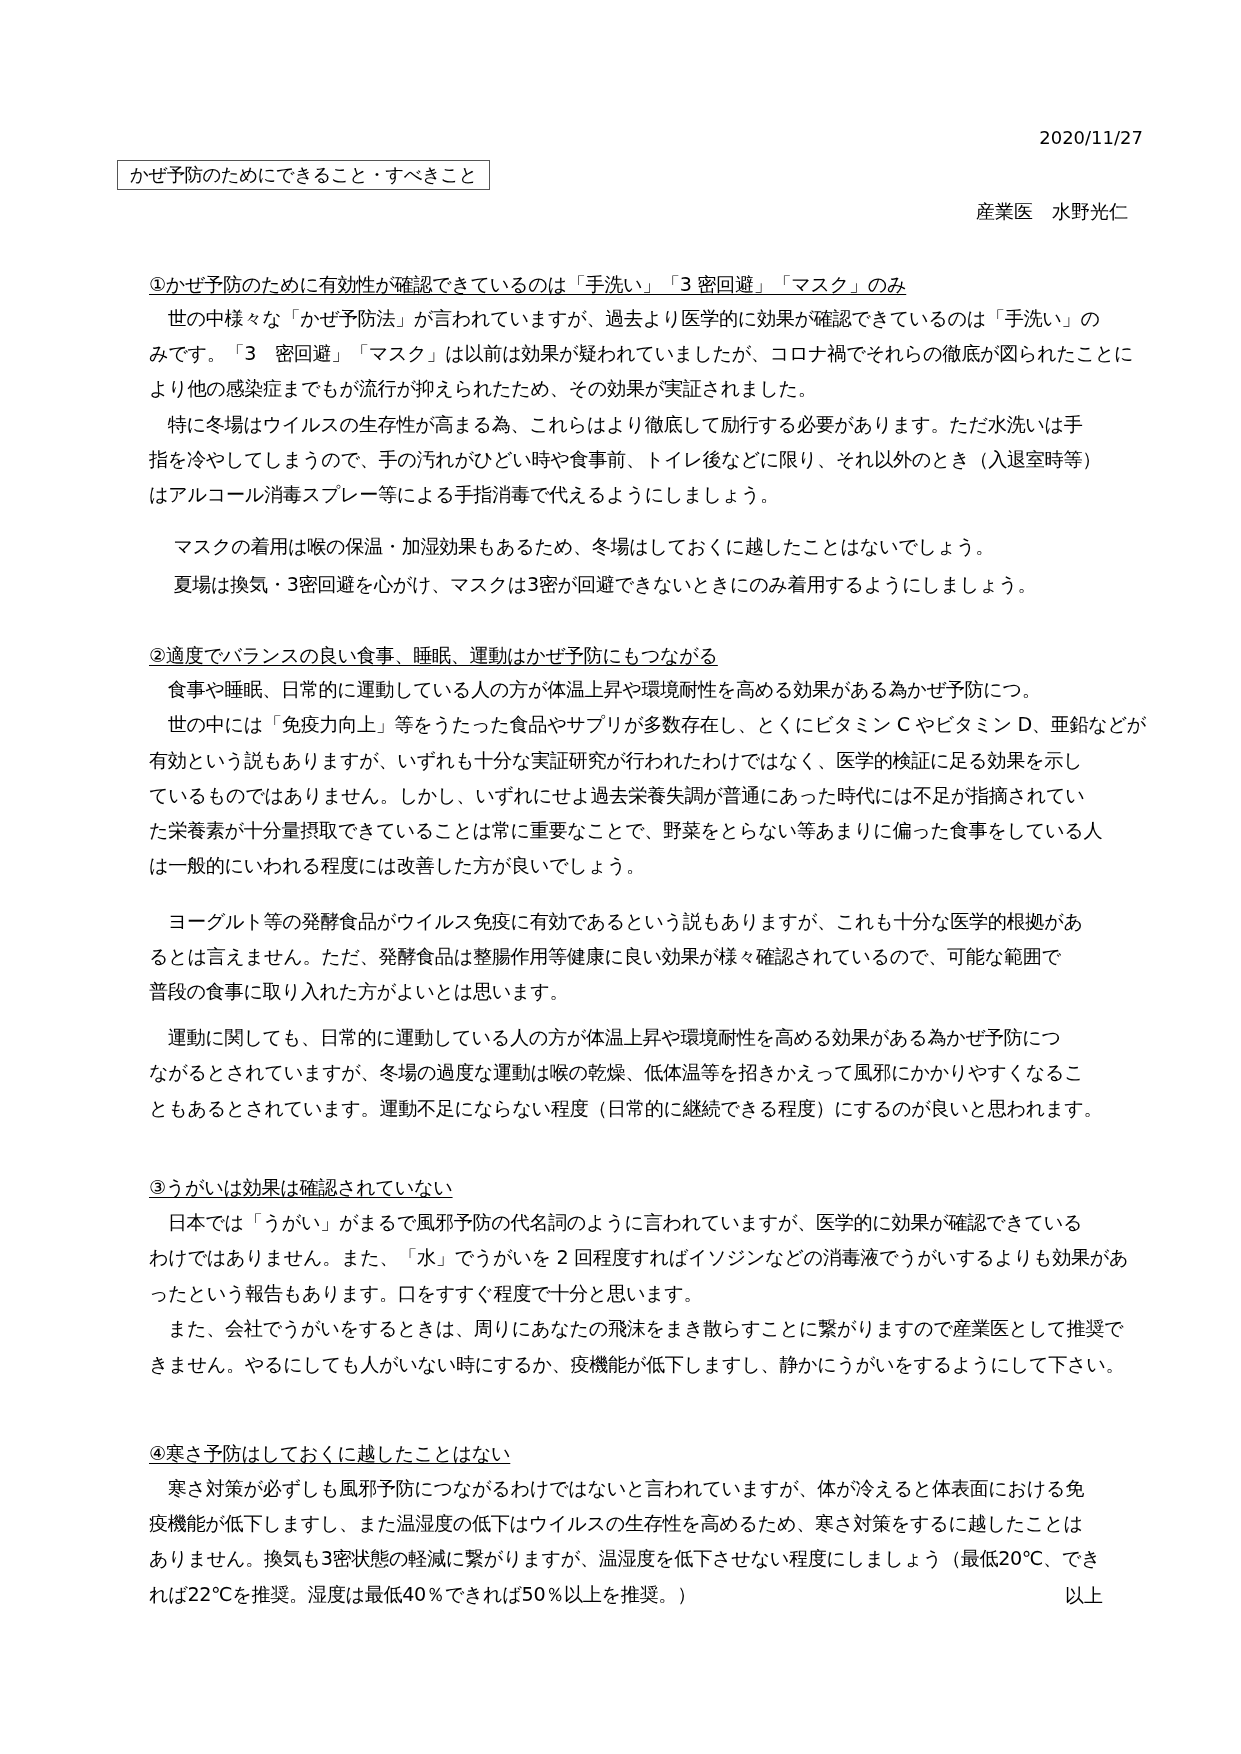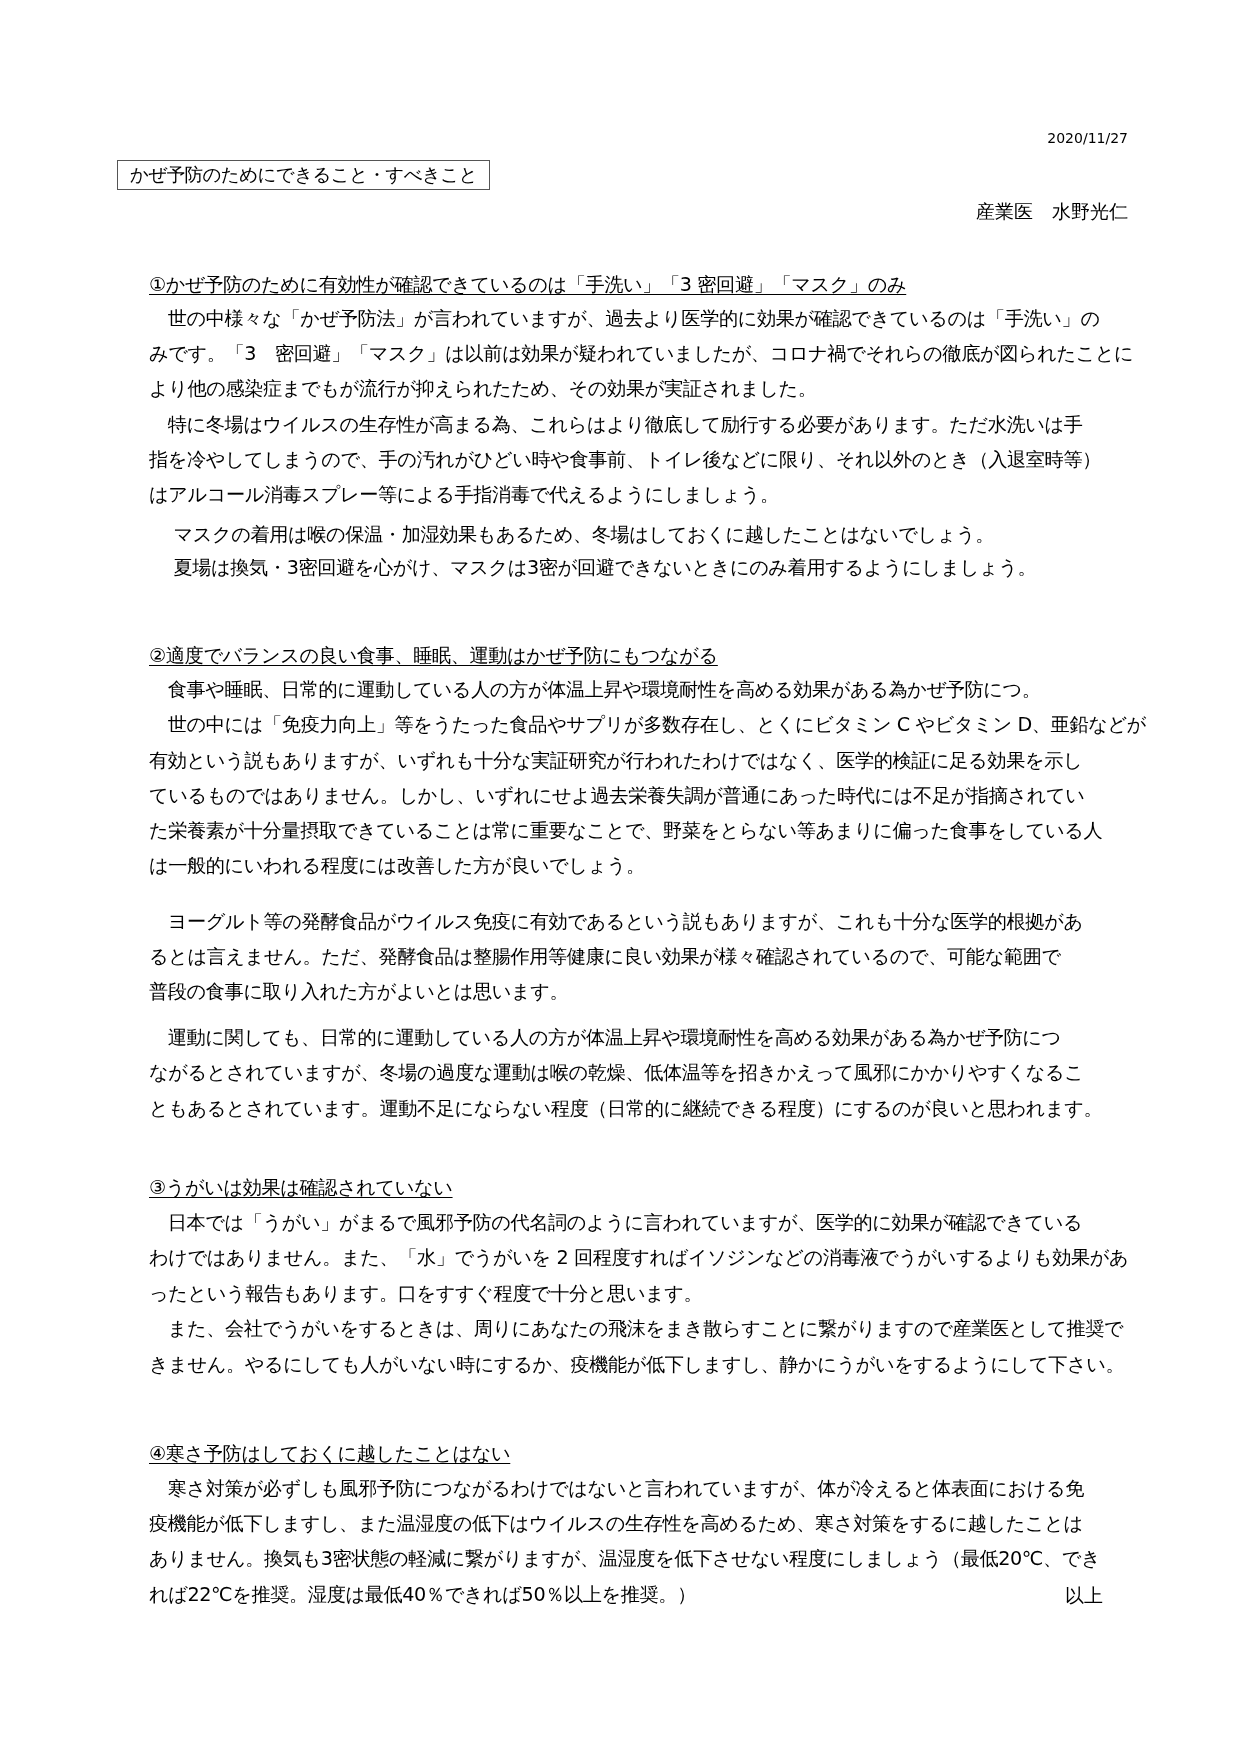--- a/index.html
+++ b/index.html
@@ -1,20 +1,20 @@
 <!DOCTYPE html>
 <html><head>
   <meta charset="utf-8">
   <style>
     html, body { margin: 0; padding: 0; background: #ffffff; }
     body { width: 1241px; height: 1754px; position: relative; overflow: hidden;
       font-family: "DejaVu Sans", "Liberation Sans", sans-serif; color: #000; }
     .line { position: absolute; left: 117px; white-space: nowrap; font-size: 19.2px;
       line-height: 26px; letter-spacing: -0.4px; margin-left: 32px; }
-    .date { position: absolute; right: 113px; top: 126px; font-size: 14px; line-height: 24px; margin-left: 29px; }
+    .date { position: absolute; right: 98px; top: 126px; font-size: 18px; line-height: 24px; margin-left: 29px; }
     .title-box { position: absolute; left: 117px; top: 160px; border: 1px solid #555;
       padding: 2px 12px; font-size: 18.5px; line-height: 24px; letter-spacing: -0.6px; white-space: nowrap; }
     .author { position: absolute; right: 113px; top: 198px; font-size: 19px; line-height: 26px; }
     .heading { text-decoration: underline; text-underline-offset: 3px; }
     .closing { position: absolute; left: 1065px; top: 1610px; font-size: 19px; line-height: 26px; }
   </style>
 </head>
 <body>
 
 <div>
@@ -22,22 +22,22 @@
   <div class="title-box">かぜ予防のためにできること・すべきこと</div>
   <div class="author">産業医　水野光仁</div>
 
   <div class="line heading" style="top:272px">①かぜ予防のために有効性が確認できているのは「手洗い」「3 密回避」「マスク」のみ</div>
   <div class="line" style="top:306px">　世の中様々な「かぜ予防法」が言われていますが、過去より医学的に効果が確認できているのは「手洗い」の</div>
   <div class="line" style="top:341px">みです。「3　密回避」「マスク」は以前は効果が疑われていましたが、コロナ禍でそれらの徹底が図られたことに</div>
   <div class="line" style="top:376px">より他の感染症までもが流行が抑えられたため、その効果が実証されました。</div>
   <div class="line" style="top:412px">　特に冬場はウイルスの生存性が高まる為、これらはより徹底して励行する必要があります。ただ水洗いは手</div>
   <div class="line" style="top:447px">指を冷やしてしまうので、手の汚れがひどい時や食事前、トイレ後などに限り、それ以外のとき（入退室時等）</div>
   <div class="line" style="top:482px">はアルコール消毒スプレー等による手指消毒で代えるようにしましょう。</div>
-  <div class="line" style="top:522px">　 マスクの着用は喉の保温・加湿効果もあるため、冬場はしておくに越したことはないでしょう。</div>
-  <div class="line" style="top:555px">　 夏場は換気・3密回避を心がけ、マスクは3密が回避できないときにのみ着用するようにしましょう。</div>
+  <div class="line" style="top:534px">　 マスクの着用は喉の保温・加湿効果もあるため、冬場はしておくに越したことはないでしょう。</div>
+  <div class="line" style="top:572px">　 夏場は換気・3密回避を心がけ、マスクは3密が回避できないときにのみ着用するようにしましょう。</div>
 
   <div class="line heading" style="top:643px">②適度でバランスの良い食事、睡眠、運動はかぜ予防にもつながる</div>
   <div class="line" style="top:677px">　食事や睡眠、日常的に運動している人の方が体温上昇や環境耐性を高める効果がある為かぜ予防につ。</div>
   <div class="line" style="top:712px">　世の中には「免疫力向上」等をうたった食品やサプリが多数存在し、とくにビタミン C やビタミン D、亜鉛などが</div>
   <div class="line" style="top:748px">有効という説もありますが、いずれも十分な実証研究が行われたわけではなく、医学的検証に足る効果を示し</div>
   <div class="line" style="top:783px">ているものではありません。しかし、いずれにせよ過去栄養失調が普通にあった時代には不足が指摘されてい</div>
   <div class="line" style="top:818px">た栄養素が十分量摂取できていることは常に重要なことで、野菜をとらない等あまりに偏った食事をしている人</div>
   <div class="line" style="top:853px">は一般的にいわれる程度には改善した方が良いでしょう。</div>
   <div class="line" style="top:909px">　ヨーグルト等の発酵食品がウイルス免疫に有効であるという説もありますが、これも十分な医学的根拠があ</div>
   <div class="line" style="top:944px">るとは言えません。ただ、発酵食品は整腸作用等健康に良い効果が様々確認されているので、可能な範囲で</div>

